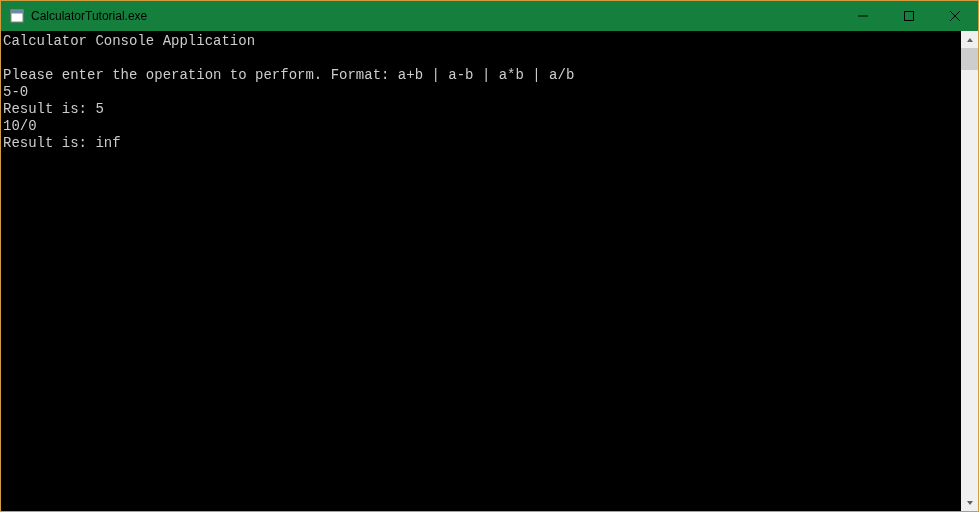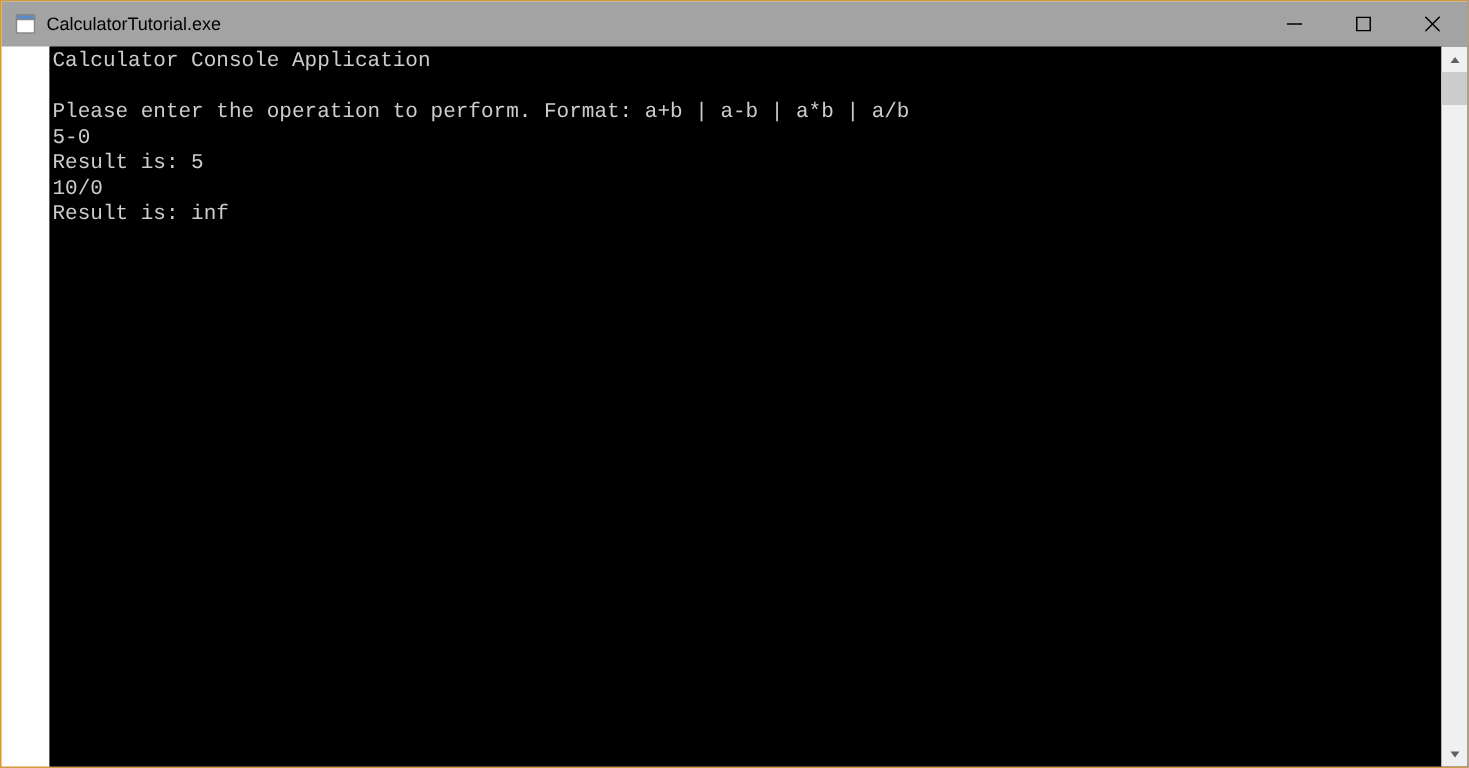--- a/index.html
+++ b/index.html
@@ -17,21 +17,21 @@
     .window {
       width: 979px;
       height: 512px;
       border: 1px solid #d19b40;
       display: flex;
       flex-direction: column;
       background: #fff;
     }
     .titlebar {
       height: 30px;
-      background: #a3a3a3;
+      background: #15803d;
       display: flex;
       align-items: center;
       padding-left: 8px;
       flex-shrink: 0;
     }
     .app-icon {
       width: 16px;
       height: 16px;
       margin-right: 6px;
       display: inline-flex;
@@ -66,21 +66,20 @@
       height: 10px;
       stroke: #000;
       stroke-width: 1;
       fill: none;
     }
     .console-area {
       flex: 1;
       display: flex;
       background: #000;
       overflow: hidden;
-      margin-left: 32px;
     }
     .console {
       flex: 1;
       background: #000;
       color: #ccc;
       font-family: Consolas, "Courier New", monospace;
       font-size: 14px;
       line-height: 17px;
       white-space: pre;
       padding: 2px 0 0 2px;

